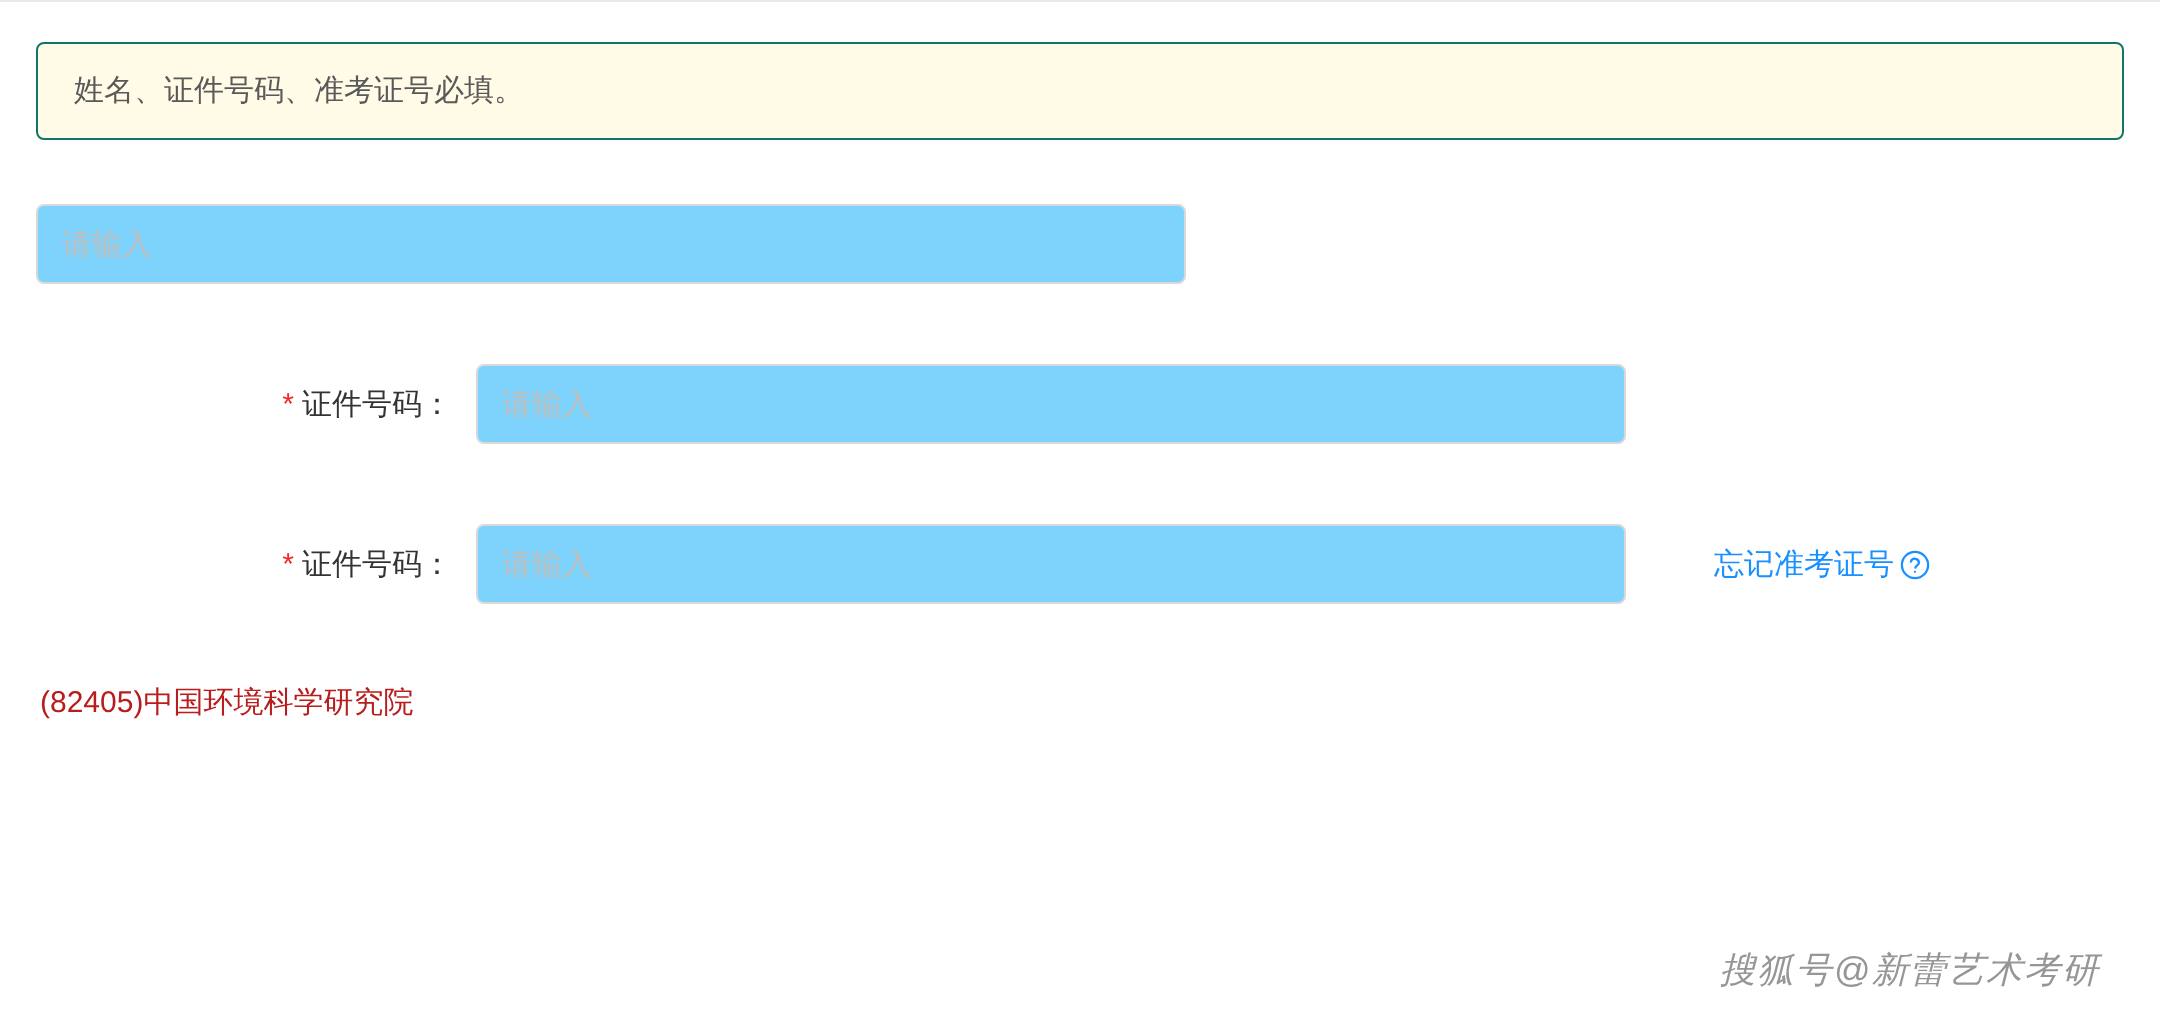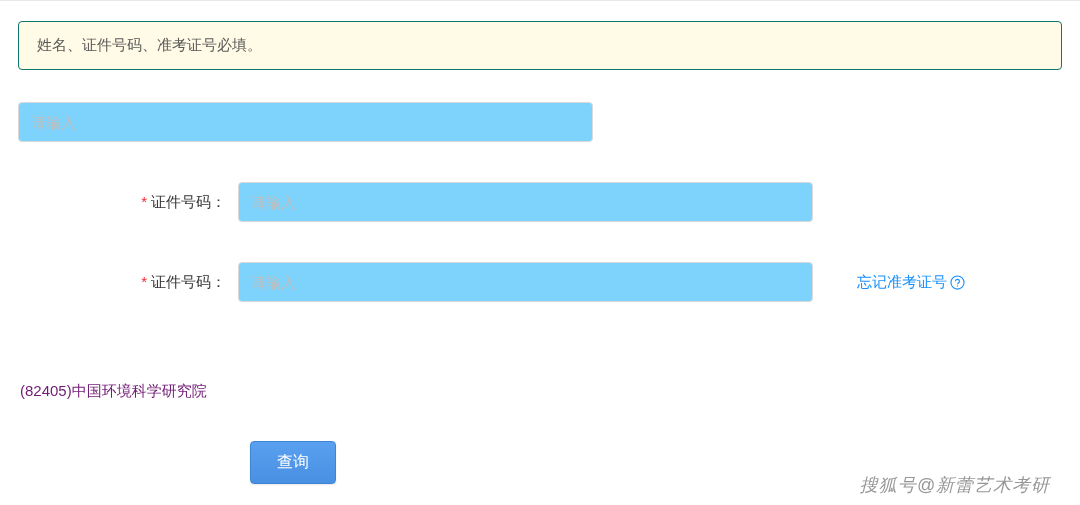--- a/index.html
+++ b/index.html
@@ -59,23 +59,22 @@
       font-size: 15px;
       color: #333;
       outline: none;
       background: #7dd3fc;
     }
     .form-input::placeholder {
       color: #bfbfbf;
     }
     .form-value {
       font-size: 15px;
-      color: #701a75;
+      color: #b91c1c;
       padding-left: 2px;
-      margin-top: 40px;
     }
     .forgot-link {
       margin-left: 44px;
       color: #1890ff;
       font-size: 15px;
       cursor: pointer;
       display: inline-flex;
       align-items: center;
       white-space: nowrap;
     }
@@ -162,20 +161,16 @@
           <circle cx="8" cy="11.6" r="0.6" fill="#1890ff" stroke="none"></circle>
         </svg>
       </span>
     </a>
   </div>
 
   <div class="form-row">
     <div class="form-value">(82405)中国环境科学研究院</div>
   </div>
 
-  <div class="button-row">
-    <div class="button-spacer"></div>
-    <button class="submit-btn">查询</button>
-  </div>
 
 </div>
 
 <div class="watermark">搜狐号@新蕾艺术考研</div>
 
 </body></html>

